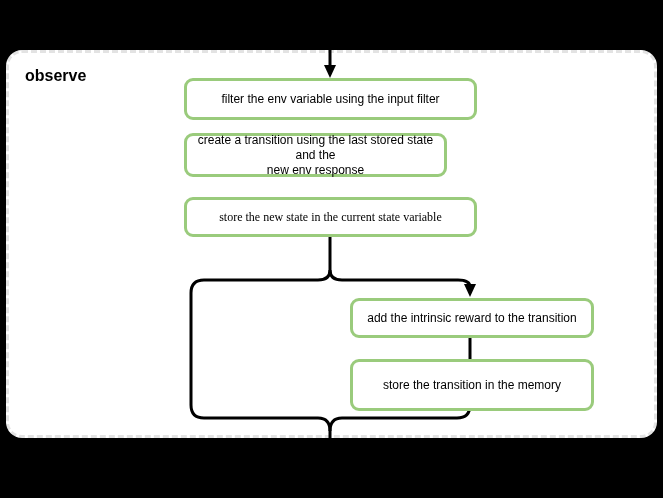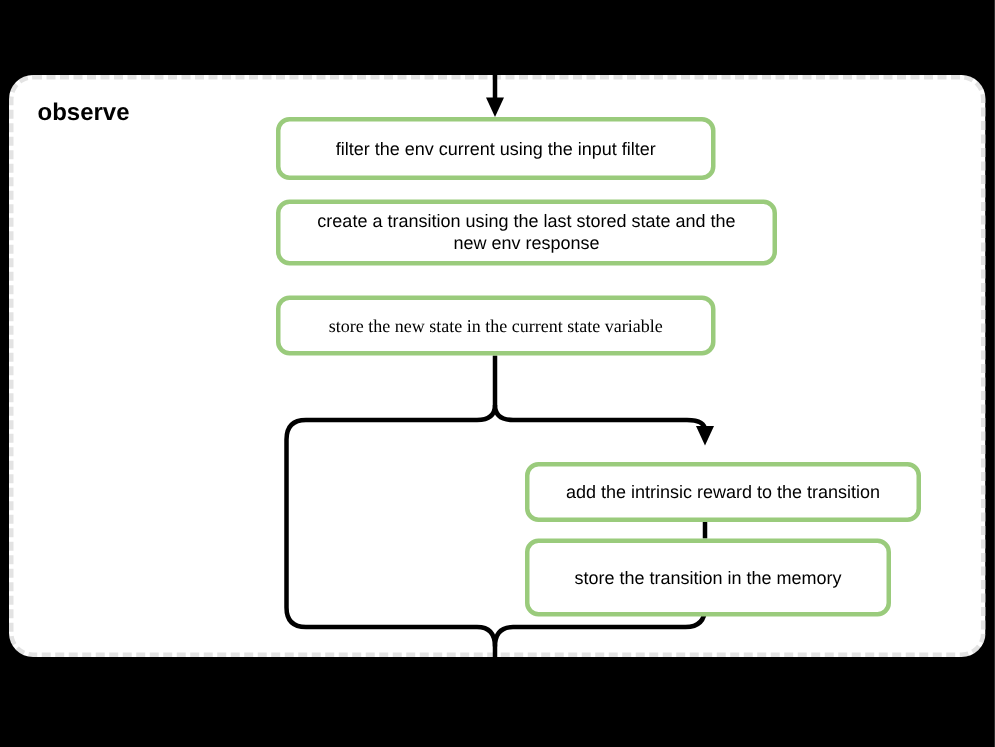--- a/index.html
+++ b/index.html
@@ -55,23 +55,23 @@
     align-items: center;
     justify-content: center;
     text-align: center;
     font-size: 12px;
     line-height: 15px;
     color: #000000;
     white-space: pre-line;
     padding: 0 4px;
   }
   .node-1 { left: 184px; top: 78px;  width: 293px; height: 42px; }
-  .node-2 { left: 184px; top: 133px; width: 334px; height: 44px; }
+  .node-2 { left: 184px; top: 133px; width: 263px; height: 44px; }
   .node-3 { left: 184px; top: 197px; width: 293px; height: 40px; font-family: Liberation Serif, serif; }
-  .node-4 { left: 350px; top: 308px; width: 264px; height: 40px; }
+  .node-4 { left: 350px; top: 298px; width: 244px; height: 40px; }
   .node-5 { left: 350px; top: 359px; width: 244px; height: 52px; }
   .condition-label {
     position: absolute;
     left: 348px;
     top: 254px;
     font-size: 12px;
     font-weight: bold;
     color: #000000;
     line-height: 14px;
   }
@@ -96,21 +96,21 @@
     <polygon points="470,297 464,284 476,284" fill="#000000"></polygon>
 
     <path d="M 470 338 L 470 359" stroke="#000000" stroke-width="3" fill="none"></path>
 
     <path d="M 470 399 L 470 405 Q 470 418 457 418 L 342 418 Q 330 418 330 431" stroke="#000000" stroke-width="3" fill="none" stroke-linejoin="round"></path>
   </svg>
 
   <div class="group-label">observe</div>
 
   <div class="node node-1">
-    <span>filter the env current using the input filter</span>
+    <span>filter the env variable using the input filter</span>
   </div>
 
   <div class="node node-2">
     <span>create a transition using the last stored state and the
 new env response</span>
   </div>
 
   <div class="node node-3">
     <span>store the new state in the current state variable</span>
   </div>

